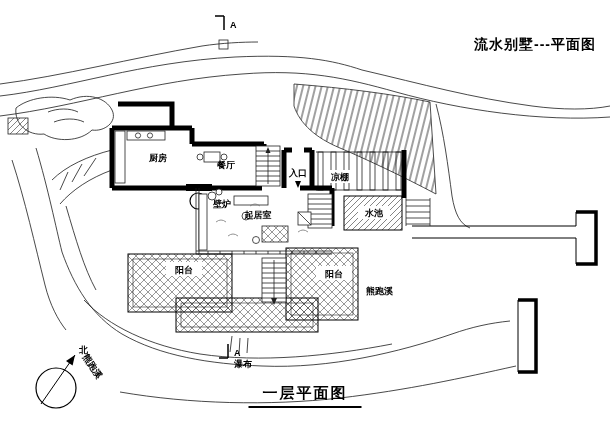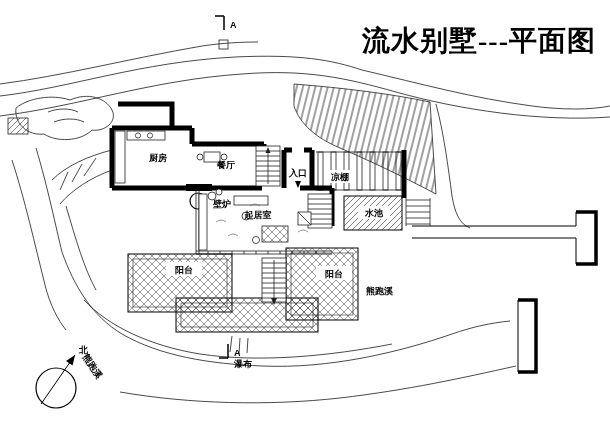--- a/index.html
+++ b/index.html
@@ -1,20 +1,20 @@
 <!DOCTYPE html>
 <html><head>
 <meta charset="utf-8">
 <style>
   html,body{margin:0;padding:0;background:#fff;}
   .canvas{position:relative;width:610px;height:432px;background:#ffffff;overflow:hidden;
           font-family:"Liberation Sans",sans-serif;color:#000;}
   .plan-svg{position:absolute;left:0;top:0;}
-  .title{position:absolute;top:22px;right:14px;font-size:28px;font-weight:700;
-         letter-spacing:1px;white-space:nowrap;font-family:Liberation Serif, serif;}
+  .title{position:absolute;top:36px;right:14px;font-size:14px;font-weight:700;
+         letter-spacing:1px;white-space:nowrap;}
   .caption{position:absolute;left:50%;bottom:24px;transform:translateX(-50%);
            font-size:15px;font-weight:700;letter-spacing:2px;
            border-bottom:2px solid #000;padding:0 14px 3px;white-space:nowrap;}
   svg text{font-family:"Liberation Sans",sans-serif;font-size:9px;font-weight:700;fill:#000;}
   .thin{stroke:#1a1a1a;stroke-width:0.8;fill:none;}
   .w{stroke:#000;stroke-width:5;fill:none;}
   .f{stroke:#222;stroke-width:0.8;fill:none;}
   .chip{fill:#ffffff;stroke:none;}
 </style>
 </head>
@@ -203,14 +203,15 @@
       <text x="374" y="216" text-anchor="middle">水池</text>
       <text x="184" y="272.5" text-anchor="middle">阳台</text>
       <text x="334" y="276.5" text-anchor="middle">阳台</text>
       <text x="366" y="294">熊跑溪</text>
       <text x="243" y="367" text-anchor="middle">瀑布</text>
       <text x="90" y="368" text-anchor="middle" transform="rotate(56 90 368)">熊跑溪</text>
     </g>
   </svg>
 
   <div class="title">流水别墅---平面图</div>
+  <div class="caption">一层平面图</div>
 
 </div>
 
 </body></html>

